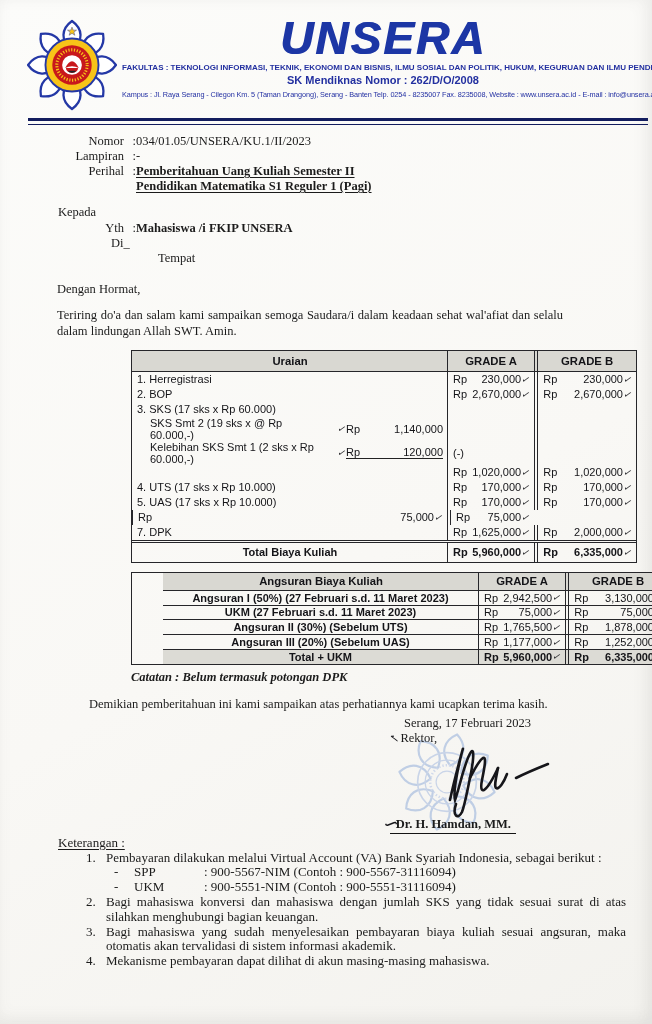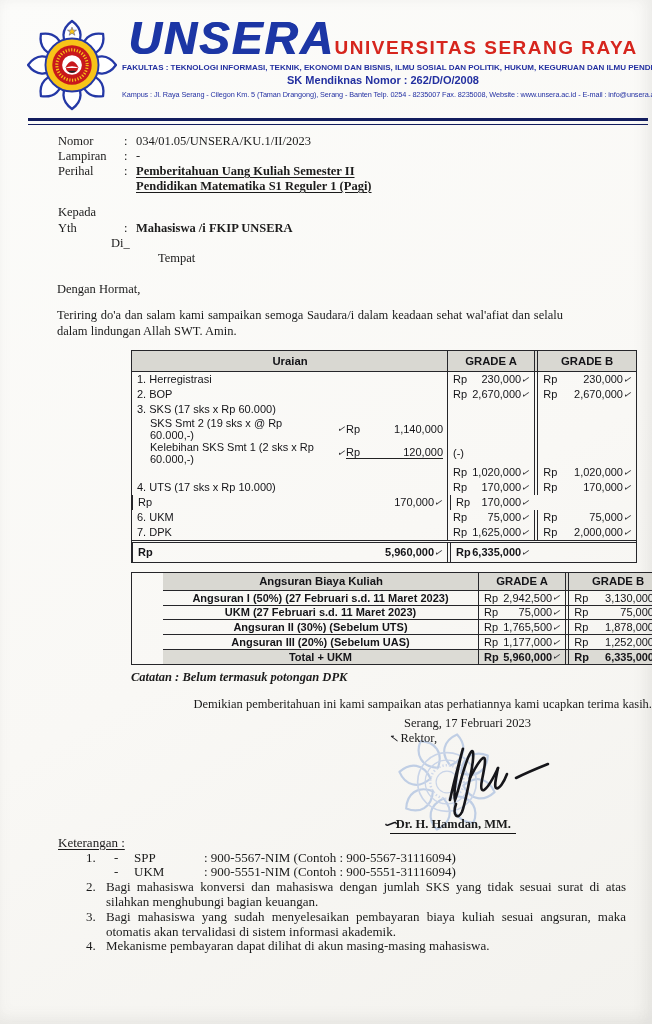--- a/index.html
+++ b/index.html
@@ -17,21 +17,21 @@
   .univ{font-family:"Liberation Sans","DejaVu Sans",sans-serif;font-weight:bold;font-size:19px;
         color:#d6251d;letter-spacing:1.5px;white-space:nowrap;}
   .faculties{margin-top:4px;font-family:"Liberation Sans","DejaVu Sans",sans-serif;font-weight:bold;
         font-size:8px;color:#2330a0;white-space:nowrap;}
   .sk{font-family:"Liberation Sans","DejaVu Sans",sans-serif;font-weight:bold;font-size:11px;color:#2330a0;margin-top:2px;}
   .campus{font-family:"Liberation Sans","DejaVu Sans",sans-serif;font-size:7.3px;color:#2431a3;
         margin-top:4px;white-space:nowrap;letter-spacing:-.1px;}
   .rule{margin:6px 4px 0 28px;border-top:3.5px solid #131d5e;border-bottom:1.5px solid #131d5e;height:2.5px;}
   
   .meta{margin:9px 0 0 58px;font-size:12.5px;line-height:15.2px;}
-  .mrow{display:flex;align-items:flex-start;}
+  .mrow{display:flex;align-items:flex-start;text-align:right;}
   .mlabel{width:66px;flex:none;}
   .mcolon{width:12px;flex:none;}
   .perihal-val{font-weight:bold;}
   .perihal-line{display:table;text-decoration:underline;text-underline-offset:2px;}
   .recipient{margin:11px 0 0 58px;font-size:12.5px;line-height:15.2px;}
   .bold{font-weight:bold;}
   .di{margin-left:53px;}
   .tempat{margin-left:100px;}
   
   .bodytext{margin:16px 0 0 57px;width:506px;font-size:12.5px;line-height:15.2px;text-align:justify;}
@@ -64,21 +64,21 @@
   .inline-amt.uline{border-bottom:1.4px solid #222;}
   .inst{margin-top:9px;padding-left:31px;}
   .inst .trow + .trow{border-top:1.4px solid #26262a;}
   .inst .cell{min-height:13.8px;}
   .inst .thead .cell{min-height:17px;}
   .inst .labelcell{justify-content:center;font-weight:bold;padding:0 2px;}
   .inst .itotal{font-weight:bold;}
   .inst .itotal .cell{background:#dcdbd5;}
   
   .note{margin:5px 0 0 131px;font-weight:bold;font-style:italic;font-size:12.5px;}
-  .closing{margin:12px 0 0 89px;font-size:12.5px;text-align:right;}
+  .closing{margin:12px 0 0 89px;font-size:12.5px;}
   .signature{position:relative;margin:4px 0 0 370px;width:250px;height:118px;font-size:12.5px;}
   .stamp{position:absolute;left:-2px;top:14px;width:158px;height:104px;opacity:.5;}
   .sig-date{margin-left:34px;position:relative;z-index:2;}
   .sig-title{margin-left:20px;position:relative;z-index:2;display:flex;align-items:center;}
   .pen-mark{display:inline-block;font-family:"DejaVu Sans",sans-serif;font-size:10px;color:#17171c;
             transform:rotate(100deg) scaleY(1.4);margin-right:2px;}
   .sig-scrawl{position:absolute;left:42px;top:4px;width:170px;height:100px;z-index:3;}
   .sig-name{position:absolute;left:20px;bottom:0;font-weight:bold;white-space:nowrap;z-index:3;
             border-bottom:1.7px solid #141414;padding:0 5px 1px 0;display:flex;align-items:center;}
   .sig-name .pen-mark{transform:rotate(70deg) scaleY(1.3);font-size:9px;}
@@ -114,21 +114,20 @@
       <circle cx="60" cy="62" r="20" fill="none" stroke="#f8c418" stroke-width="4" stroke-dasharray="1.6,2.1"></circle>
       <circle cx="60" cy="62" r="13" fill="#ffffff"></circle>
       <path d="M51,66 Q60,48 69,66 Q60,61 51,66 Z" fill="#c8181c"></path>
       <path d="M52,66 a8,6.5 0 0 0 16,0 Z" fill="#c8181c"></path>
       <path d="M55,69.5 a5,2.6 0 0 0 10,0 Z" fill="#22222a"></path>
       <polygon points="60,12 61.6,16 66,16 62.5,18.6 63.8,22.8 60,20.3 56.2,22.8 57.5,18.6 54,16 58.4,16" fill="#f8c418" stroke="#2438a6" stroke-width="0.6"></polygon>
     </svg>
     <div class="lh-text">
       <div class="brand-row">
         <span class="brand">UNSERA</span>
-        <span class="univ">UNIVERSITAS SERANG RAYA</span>
       </div>
       <div class="faculties">FAKULTAS : TEKNOLOGI INFORMASI, TEKNIK, EKONOMI DAN BISNIS, ILMU SOSIAL DAN POLITIK, HUKUM, KEGURUAN DAN ILMU PENDIDIKAN</div>
       <div class="sk">SK Mendiknas Nomor : 262/D/O/2008</div>
       <div class="campus">Kampus : Jl. Raya Serang - Cilegon Km. 5 (Taman Drangong), Serang - Banten Telp. 0254 - 8235007 Fax. 8235008, Website : www.unsera.ac.id - E-mail : info@unsera.ac.id</div>
     </div>
   </header>
   <div class="rule"></div>
 
   <section class="meta">
     <div class="mrow">
@@ -258,35 +257,35 @@
           <span class="amt">170,000</span>
           <span class="check">✓</span>
         </div>
         <div class="cell money b">
           <span class="rp">Rp</span>
           <span class="amt">170,000</span>
           <span class="check">✓</span>
         </div>
       </div>
       <div class="trow">
+        <div class="cell u">
+          <span class="ulabel">5. UAS (17 sks x Rp 10.000)</span>
+        </div>
         <div class="cell money a">
           <span class="rp">Rp</span>
           <span class="amt">170,000</span>
           <span class="check">✓</span>
         </div>
         <div class="cell money b">
           <span class="rp">Rp</span>
           <span class="amt">170,000</span>
           <span class="check">✓</span>
         </div>
       </div>
       <div class="trow">
-        <div class="cell u">
-          <span class="ulabel">6. UKM</span>
-        </div>
         <div class="cell money a">
           <span class="rp">Rp</span>
           <span class="amt">75,000</span>
           <span class="check">✓</span>
         </div>
         <div class="cell money b">
           <span class="rp">Rp</span>
           <span class="amt">75,000</span>
           <span class="check">✓</span>
         </div>
@@ -300,20 +299,23 @@
           <span class="amt">1,625,000</span>
           <span class="check">✓</span>
         </div>
         <div class="cell money b">
           <span class="rp">Rp</span>
           <span class="amt">2,000,000</span>
           <span class="check">✓</span>
         </div>
       </div>
       <div class="trow total">
+        <div class="cell u center">
+          <span>Total Biaya Kuliah</span>
+        </div>
         <div class="cell money a">
           <span class="rp">Rp</span>
           <span class="amt">5,960,000</span>
           <span class="check">✓</span>
         </div>
         <div class="cell money b">
           <span class="rp">Rp</span>
           <span class="amt">6,335,000</span>
           <span class="check">✓</span>
         </div>
@@ -441,20 +443,21 @@
       <span>Dr. H. Hamdan, MM.</span>
     </div>
   </div>
 
   <section class="keterangan">
     <div class="ket-head">Keterangan :</div>
     <div id="ketList">
         <div class="ket-item">
           <span class="ket-num">1.</span>
           <div class="ket-text">
+            <div>Pembayaran dilakukan  melalui Virtual Account (VA) Bank Syariah Indonesia, sebagai berikut :</div>
             <div class="ket-sub">
               <span class="sub-dash">-</span>
               <span class="sub-label">SPP</span>
               <span class="sub-value">: 900-5567-NIM (Contoh : 900-5567-31116094)</span>
             </div>
             <div class="ket-sub">
               <span class="sub-dash">-</span>
               <span class="sub-label">UKM</span>
               <span class="sub-value">: 900-5551-NIM (Contoh : 900-5551-31116094)</span>
             </div>

